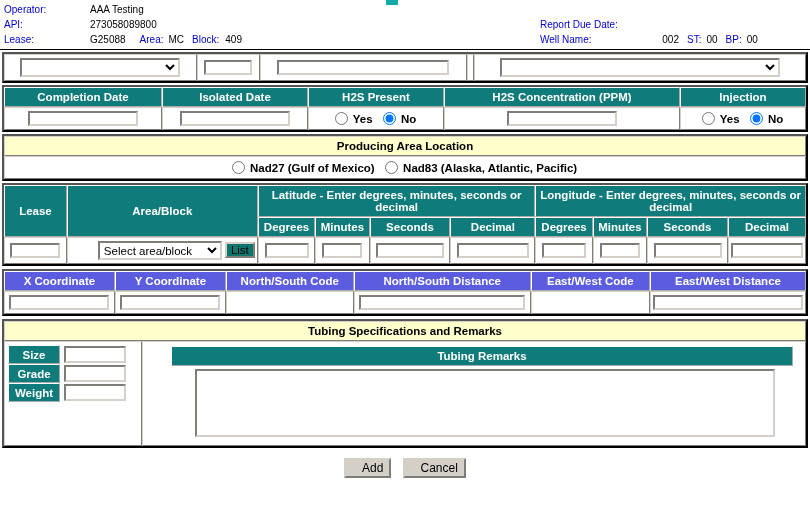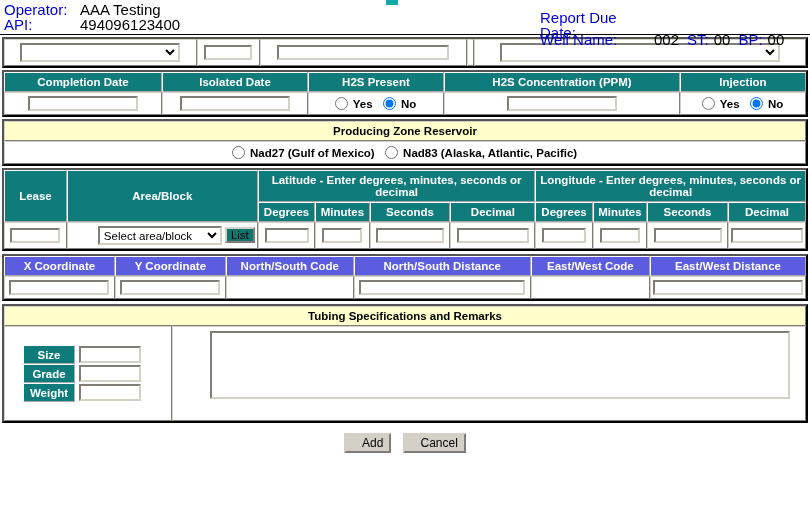--- a/index.html
+++ b/index.html
@@ -5,25 +5,25 @@
   html,body{margin:0;padding:0;}
   body{
     width:810px;height:528px;background:#ffffff;
     font-family:"Liberation Sans", sans-serif;font-size:11px;color:#000;
     overflow:hidden;
   }
   .page{position:relative;width:810px;height:528px;}
 
   
   .topinfo{padding:2px 0 0 4px;}
-  .inforow{display:flex;align-items:center;height:15px;line-height:15px;font-size:15px;}
+  .inforow{display:flex;align-items:center;height:15px;line-height:15px;font-size:10px;}
   .lbl{color:#0000CC;}
   .val{color:#000000;}
   .ti-left{width:66px;}
-  .ti-val{margin-left:10px;}
+  .ti-val{margin-left:20px;}
   .topinfo-col-right{position:absolute;left:540px;top:2px;}
   .rlbl{color:#0000CC;display:inline-block;width:105px;}
   .topbar-artifact{
     position:absolute;left:386px;top:0px;width:12px;height:5px;background:#13a8a8;
   }
   .hr-top{border:0;border-top:1px solid #000;margin:2px 0 0 0;width:810px;}
 
   
   table{border-collapse:separate;border-spacing:0;}
   .tbl{width:806px;margin:0 2px;border:2px solid #000;border-style:outset;}
@@ -90,21 +90,29 @@
 
   <div class="topbar-artifact"></div>
 
   <div class="topinfo">
     <div class="inforow">
       <span class="lbl ti-left">Operator:</span>
       <span class="val ti-val">AAA Testing</span>
     </div>
     <div class="inforow">
       <span class="lbl ti-left">API:</span>
-      <span class="val ti-val">494096123400</span>
+      <span class="val ti-val">273058089800</span>
+    </div>
+    <div class="inforow">
+      <span class="lbl ti-left">Lease:</span>
+      <span class="val ti-val">G25088</span>
+      <span class="lbl" style="margin-left:14px;">Area:</span>
+      <span class="val" style="margin-left:5px;">MC</span>
+      <span class="lbl" style="margin-left:8px;">Block:</span>
+      <span class="val" style="margin-left:6px;">409</span>
     </div>
   </div>
 
   <div class="topinfo-col-right">
     <div class="inforow" style="height:15px;">&nbsp;</div>
     <div class="inforow">
       <span class="rlbl">Report Due Date:</span>
       <span class="val"></span>
     </div>
     <div class="inforow">
@@ -178,21 +186,21 @@
           <label for="injn">No</label>
         </span>
       </td>
     </tr>
   </tbody>
     </table>
 
   <table class="tbl" style="margin-top:2px;">
     <tbody>
         <tr>
-      <td class="band-yellow">Producing Zone Reservoir</td>
+      <td class="band-yellow">Producing Area Location</td>
     </tr>
     <tr>
       <td class="td-cell" style="padding:4px 2px;">
         <span class="radio-group">
           <input type="radio" name="datum" id="nad27" style="">
           <label for="nad27">Nad27 (Gulf of Mexico)</label>
           <input type="radio" name="datum" id="nad83" style="">
           <label for="nad83">Nad83 (Alaska, Atlantic, Pacific)</label>
         </span>
       </td>
@@ -284,21 +292,21 @@
     </tr>
   </tbody>
     </table>
 
   <table class="tbl" style="margin-top:3px;">
     <tbody>
         <tr>
       <td class="band-yellow" colspan="2">Tubing Specifications and Remarks</td>
     </tr>
     <tr>
-      <td class="td-cell" style="width:130px;vertical-align:top;padding:18px;">
+      <td class="td-cell" style="width:130px;vertical-align:top;padding:3px;">
         <table>
           <tbody>
                 <tr>
             <td class="minilbl">Size</td>
             <td style="padding-left:4px;">
               <input class="tx" style="width: 62px; height: 17px;" value="">
             </td>
           </tr>
           <tr>
             <td class="minilbl">Grade</td>
@@ -309,20 +317,21 @@
           <tr>
             <td class="minilbl">Weight</td>
             <td style="padding-left:4px;">
               <input class="tx" style="width: 62px; height: 17px;" value="">
             </td>
           </tr>
         </tbody>
             </table>
       </td>
       <td class="td-cell" style="vertical-align:top;padding:4px 6px 6px 6px;">
+        <div class="remarks-head" style="margin:0 6px 3px 22px;">Tubing Remarks</div>
         <textarea class="ta" style="width: 572px; height: 60px; margin-left: 22px;"></textarea>
       </td>
     </tr>
   </tbody>
     </table>
 
   <div class="footer">
     <button class="btn">Add</button>
     <button class="btn">Cancel</button>
   </div>

